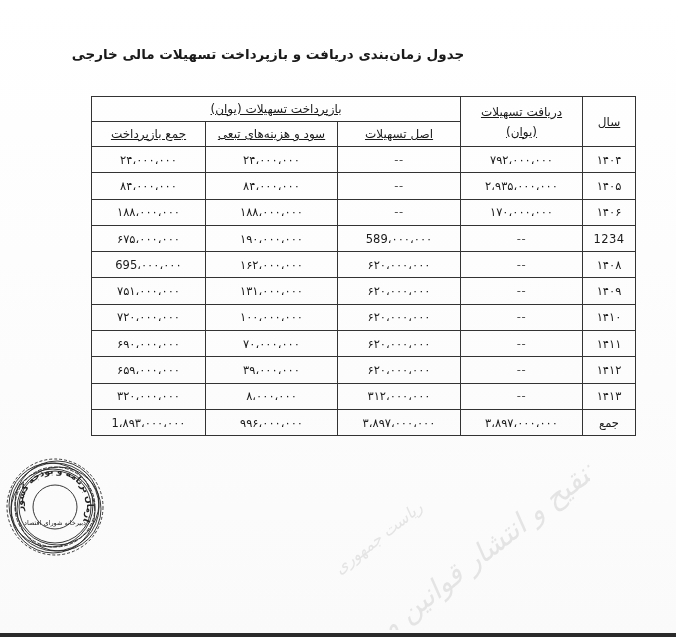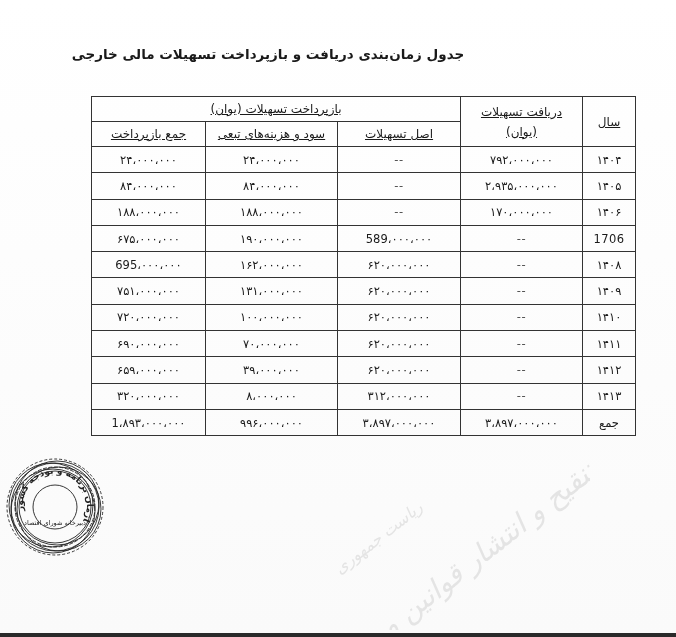--- a/index.html
+++ b/index.html
@@ -99,21 +99,21 @@
         <td>۸۴،۰۰۰،۰۰۰</td>
       </tr>
       <tr>
         <td>۱۴۰۶</td>
         <td>۱۷۰،۰۰۰،۰۰۰</td>
         <td class="dash">--</td>
         <td>۱۸۸،۰۰۰،۰۰۰</td>
         <td>۱۸۸،۰۰۰،۰۰۰</td>
       </tr>
       <tr>
-        <td>1706</td>
+        <td>1234</td>
         <td class="dash">--</td>
         <td>589،۰۰۰،۰۰۰</td>
         <td>۱۹۰،۰۰۰،۰۰۰</td>
         <td>۶۷۵،۰۰۰،۰۰۰</td>
       </tr>
       <tr>
         <td>۱۴۰۸</td>
         <td class="dash">--</td>
         <td>۶۲۰،۰۰۰،۰۰۰</td>
         <td>۱۶۲،۰۰۰،۰۰۰</td>

